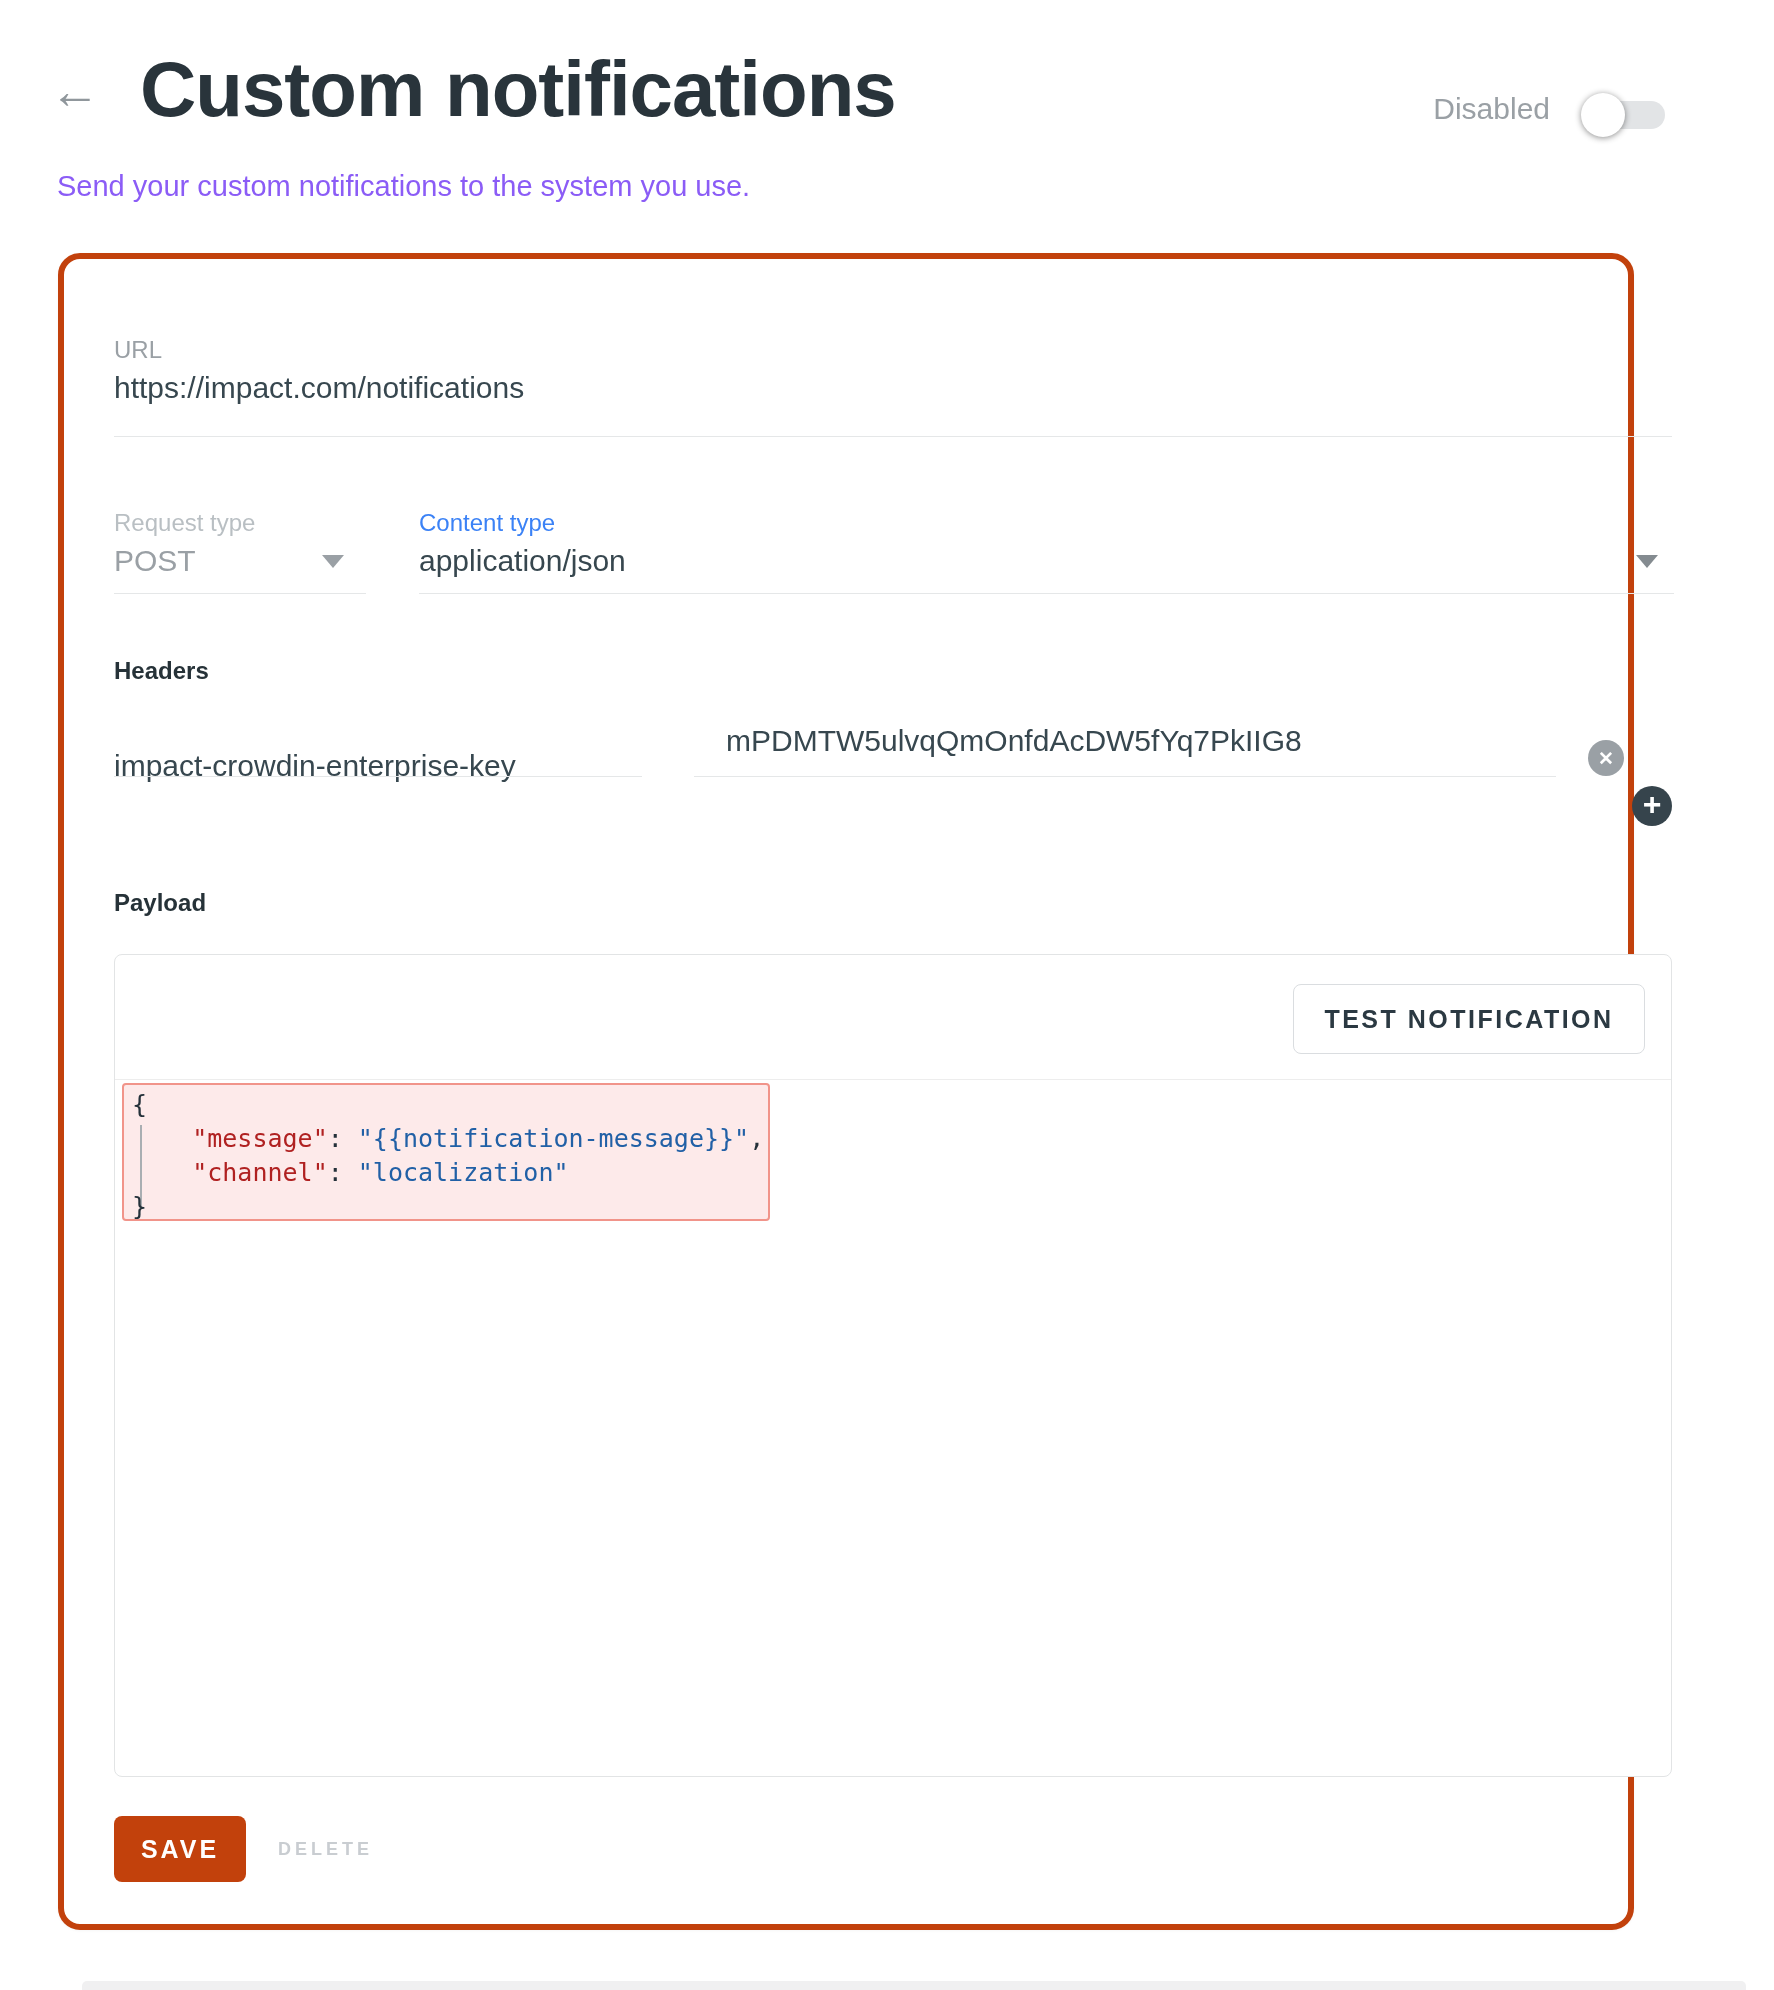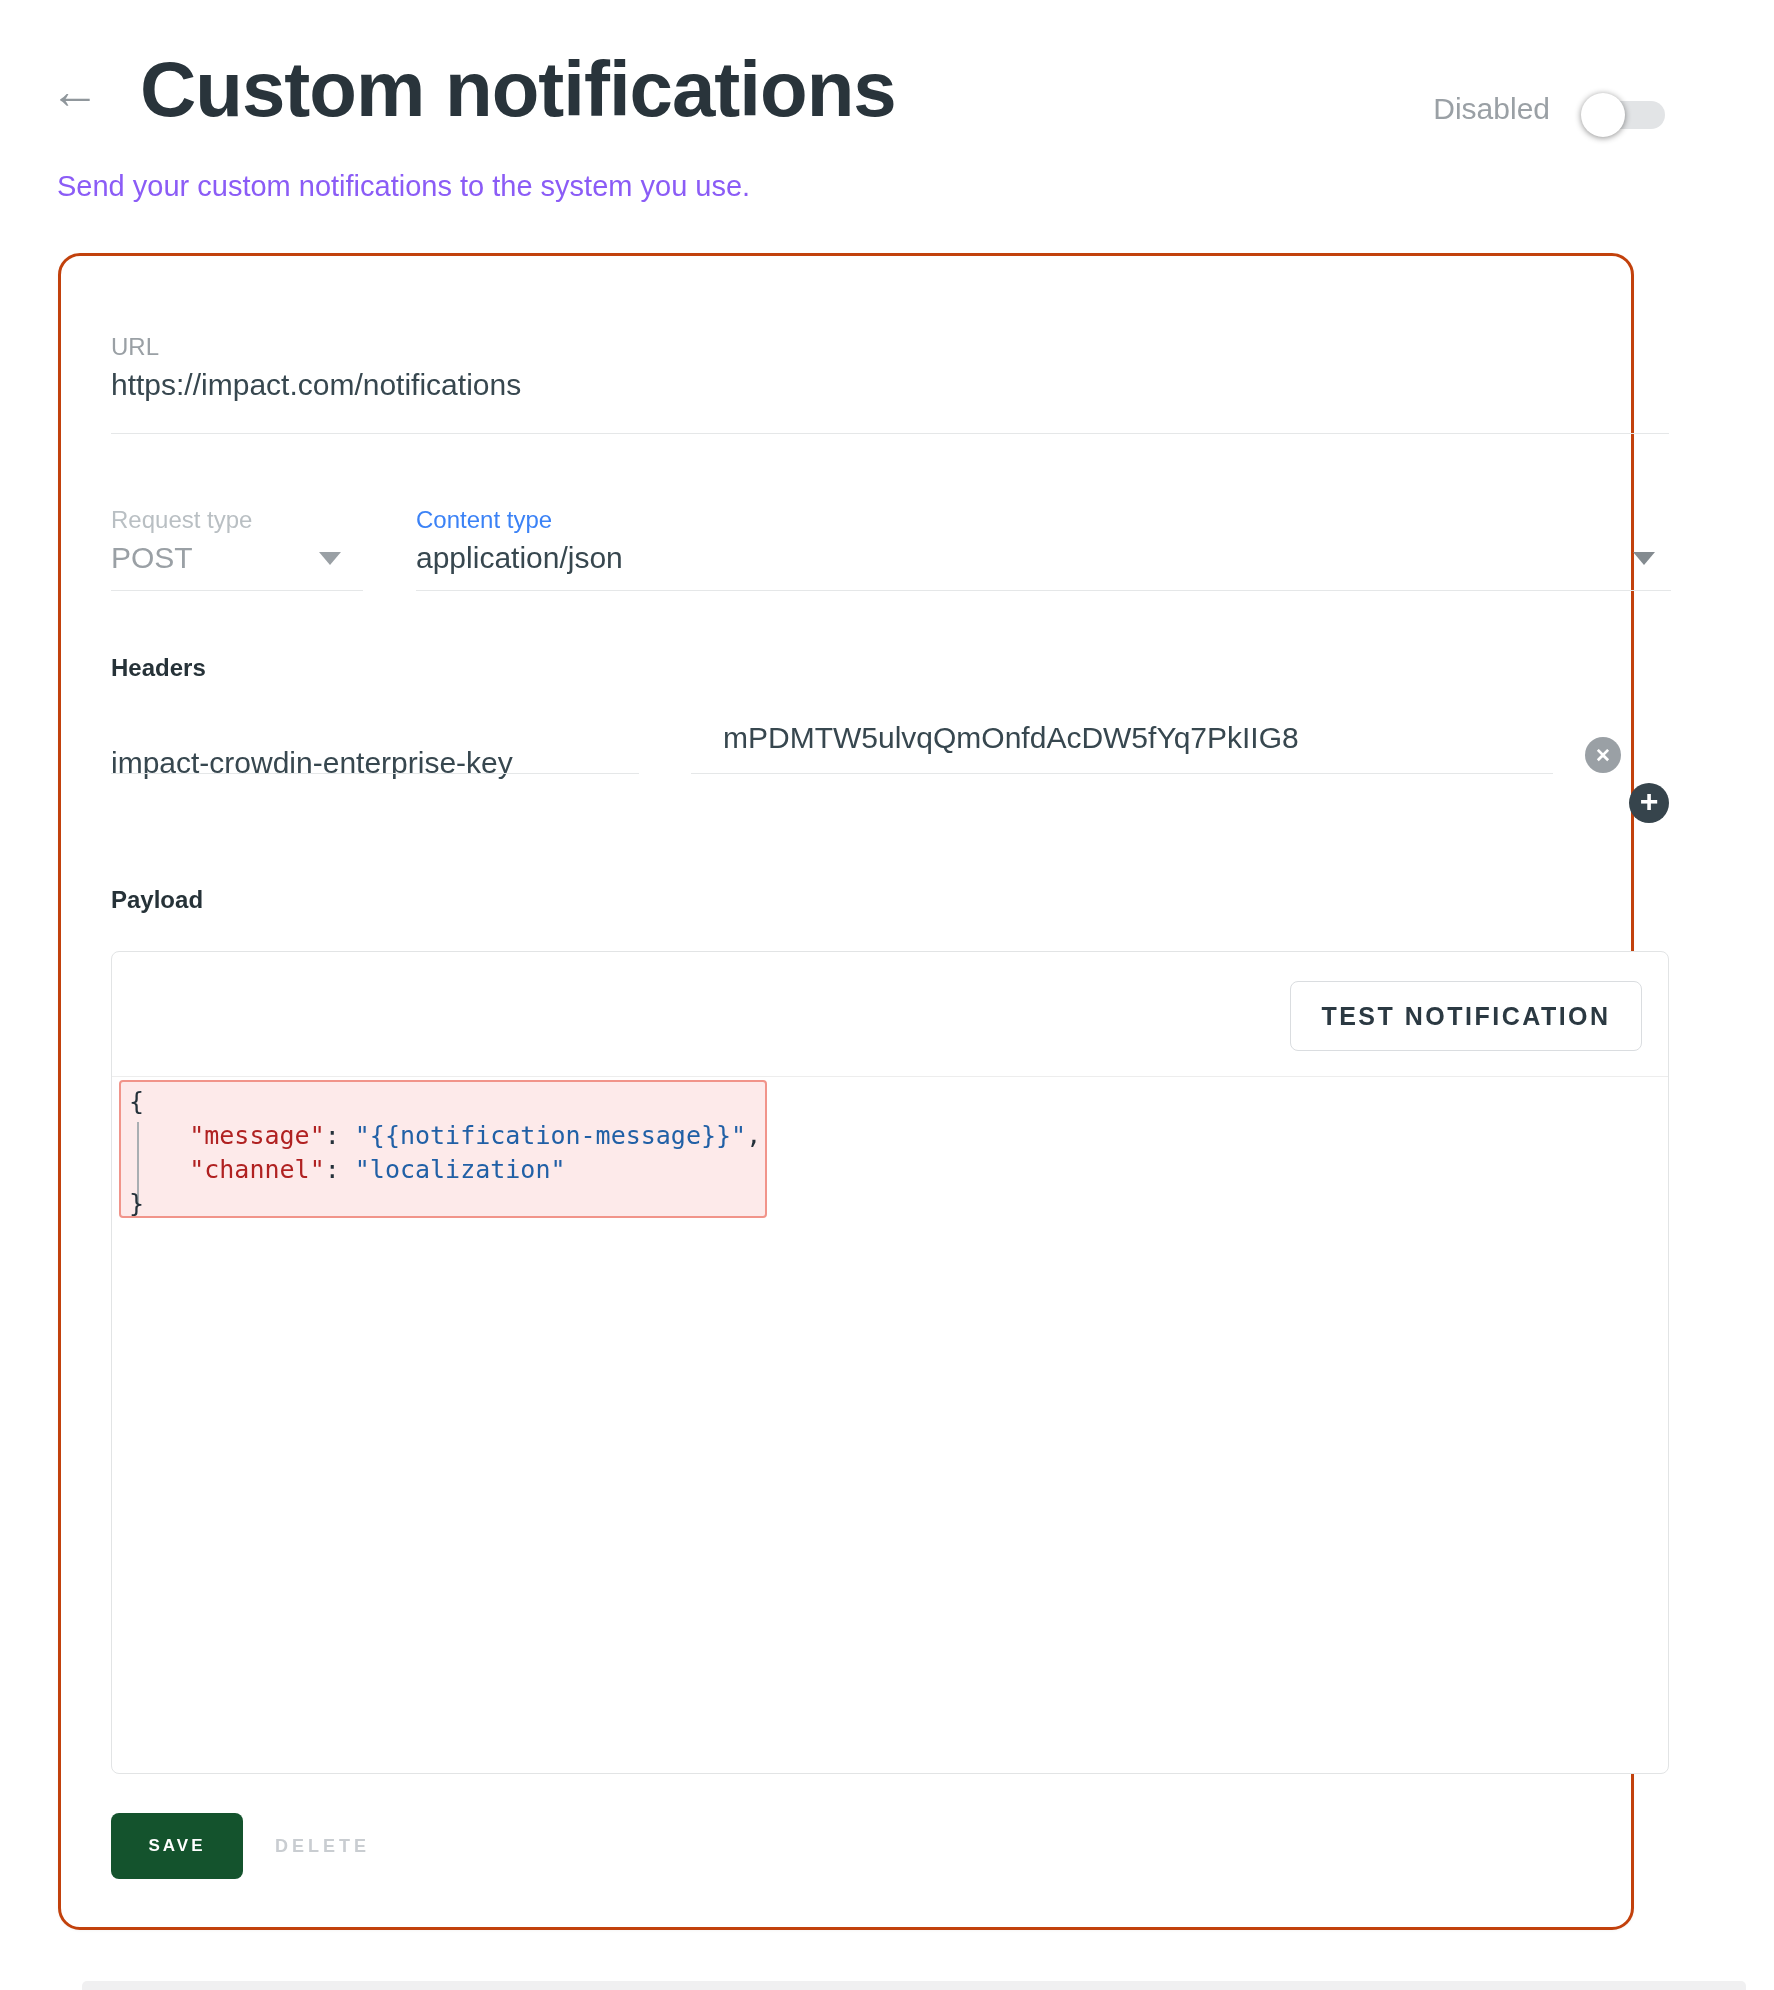--- a/index.html
+++ b/index.html
@@ -14,21 +14,21 @@
   .back-arrow { left:50px; top:66px; font-size:50px; color:#90979c; cursor:pointer; line-height:1; }
   .page-title { left:140px; top:44px; font-size:78px; font-weight:bold; color:#29343b; letter-spacing:-1px; }
   .page-subtitle { left:57px; top:170px; font-size:29px; color:#8b5cf6; }
   .toggle-label { left:1330px; top:92px; width:220px; text-align:right; font-size:30px; color:#9aa0a5; }
   .toggle { left:1585px; top:101px; width:80px; height:28px; border-radius:14px; background:#e2e4e6; cursor:pointer; }
   .toggle-knob { position:absolute; left:-4px; top:-8px; width:44px; height:44px; border-radius:50%;
     background:#ffffff; box-shadow:0 1px 6px rgba(0,0,0,0.45); }
 
   
   .card { left:58px; top:253px; width:1576px; height:1677px; background:#ffffff;
-    border:3px solid #c2410c; border-radius:22px; box-shadow:0 1px 3px rgba(0,0,0,0.04); }
+    border:6px solid #c2410c; border-radius:22px; box-shadow:0 1px 3px rgba(0,0,0,0.04); }
 
   .field-label { font-size:24px; color:#9aa0a5; }
   .field-value { font-size:30px; color:#37474f; white-space:nowrap; }
   .underline { height:1px; background:#e5e7e8; }
 
   .url-label { left:50px; top:77px; }
   .url-value { left:50px; top:112px; }
   .url-underline { left:50px; top:177px; width:1558px; }
 
   .req-label { left:50px; top:250px; color:#b9bfc3; }
@@ -65,22 +65,22 @@
   .error-box { position:absolute; left:7px; top:128px; width:648px; height:138px;
     background:#fdeaea; border:2px solid #f1948a; border-radius:4px; }
   .code-text { position:absolute; left:17px; top:133px; font-family:"DejaVu Sans Mono", monospace;
     font-size:25px; line-height:34px; color:#24313a; cursor:text; }
   .code-line { white-space:pre; }
   .tok-key { color:#b02121; }
   .tok-string { color:#2160a6; }
   .tok-punct, .tok-indent { color:#24313a; }
   .indent-guide { position:absolute; left:25px; top:170px; width:2px; height:84px; background:#a9aeb2; }
 
-  .save-btn { left:50px; top:1557px; width:132px; height:66px; background:#14532d; border:none; border-radius:8px;
-    color:#ffffff; font-family:"Liberation Sans",sans-serif; font-size:17px; font-weight:bold; letter-spacing:3px; cursor:pointer; }
+  .save-btn { left:50px; top:1557px; width:132px; height:66px; background:#c2410c; border:none; border-radius:8px;
+    color:#ffffff; font-family:"Liberation Sans",sans-serif; font-size:25px; font-weight:bold; letter-spacing:3px; cursor:pointer; }
   .delete-btn { left:214px; top:1557px; height:66px; display:flex; align-items:center;
     font-size:18px; font-weight:bold; letter-spacing:4px; color:#c9cdd1; cursor:pointer; }
 
   .bottom-strip { left:82px; top:1981px; width:1664px; height:9px; background:#f0f0f1; border-radius:5px 5px 0 0; }
 </style>
 </head>
 <body>
 
 <span class="abs back-arrow">←</span>
 <h1 class="abs page-title">Custom notifications</h1>

